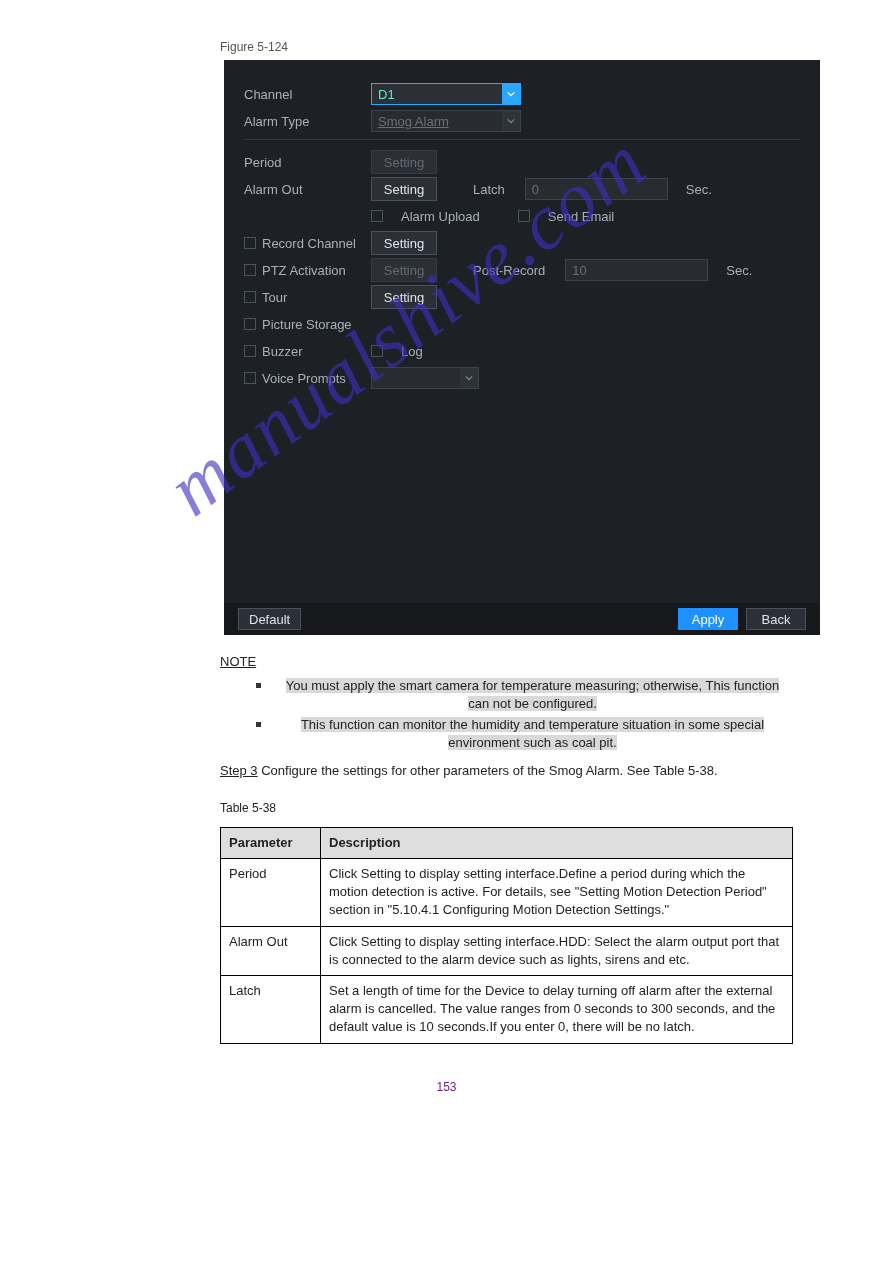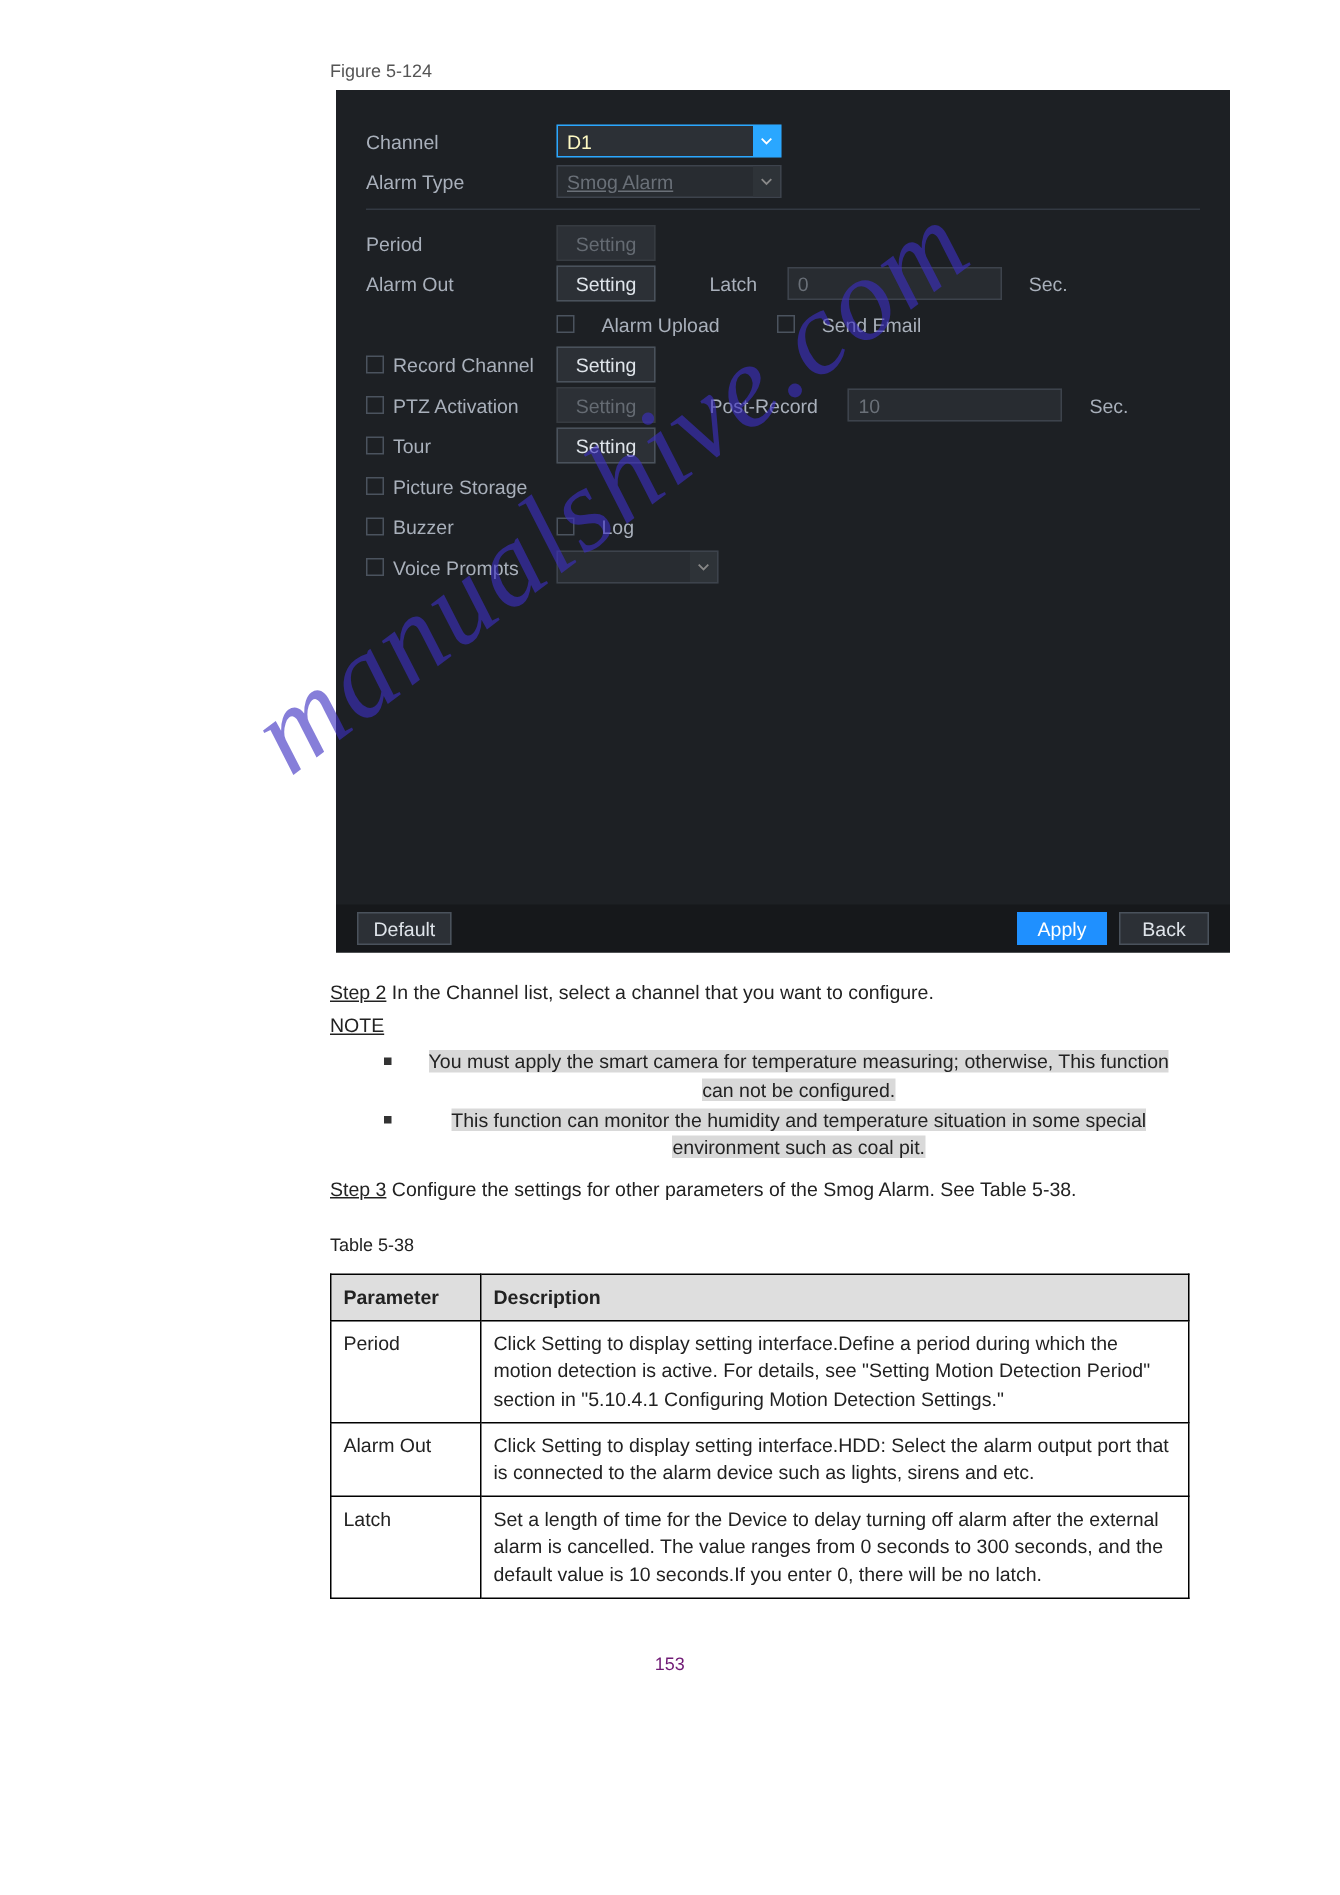--- a/index.html
+++ b/index.html
@@ -27,21 +27,21 @@
   .lbl { width: 115px; color: #a9b0bb; display: flex; align-items: center; gap: 6px; }
   .chk {
     width: 12px; height: 12px; border: 1px solid #4b535e;
     background: transparent; display: inline-block;
   }
   .sel, .txt {
     height: 22px; border: 1px solid #3d434c; background: #2c3036;
     color: #c6ccd6; display: flex; align-items: center; padding: 0 6px;
     position: relative;
   }
-  .sel.active { border: 1px solid #2aa7ff; color: #fef9c3; }
+  .sel.active { border: 1px solid #2aa7ff; color: #5eead4; }
   .sel .caret {
     position: absolute; right: 0; top: 0; width: 18px; height: 100%;
     background: #2e3338; display: flex; align-items: center; justify-content: center;
   }
   .sel.active .caret { background: #2aa7ff; }
   .sel.dis { background: #282c31; color: #6a7078; text-decoration: underline; }
   .caret svg { width: 8px; height: 8px; }
   .btn {
     height: 24px; min-width: 66px; border: 1px solid #4a525c;
     background: #2c3036; color: #dfe4ea; display: inline-flex;
@@ -215,24 +215,20 @@
       <div class="spacer"></div>
       <div class="btn primary">Apply</div>
       <div style="width:8px"></div>
       <div class="btn">Back</div>
     </div>
   </div>
 
   <div class="watermark">manualshive.com</div>
 
   <div class="doc">
-    <div>
-      <span class="stephead">Step 2</span>
-      <span>In the Channel list, select a channel that you want to configure.</span>
-    </div>
     <div style="margin-top:4px">
       <span class="stephead">NOTE</span>
     </div>
     <div class="notebox">
       <div class="noteitem">
         <span class="bullet"></span>
         <span><span class="grayrun1">You must apply the smart camera for temperature measuring; otherwise, This function </span></span><br>
         <span class="grayrun2">can not be configured.</span>
       </div>
       <div class="noteitem">

